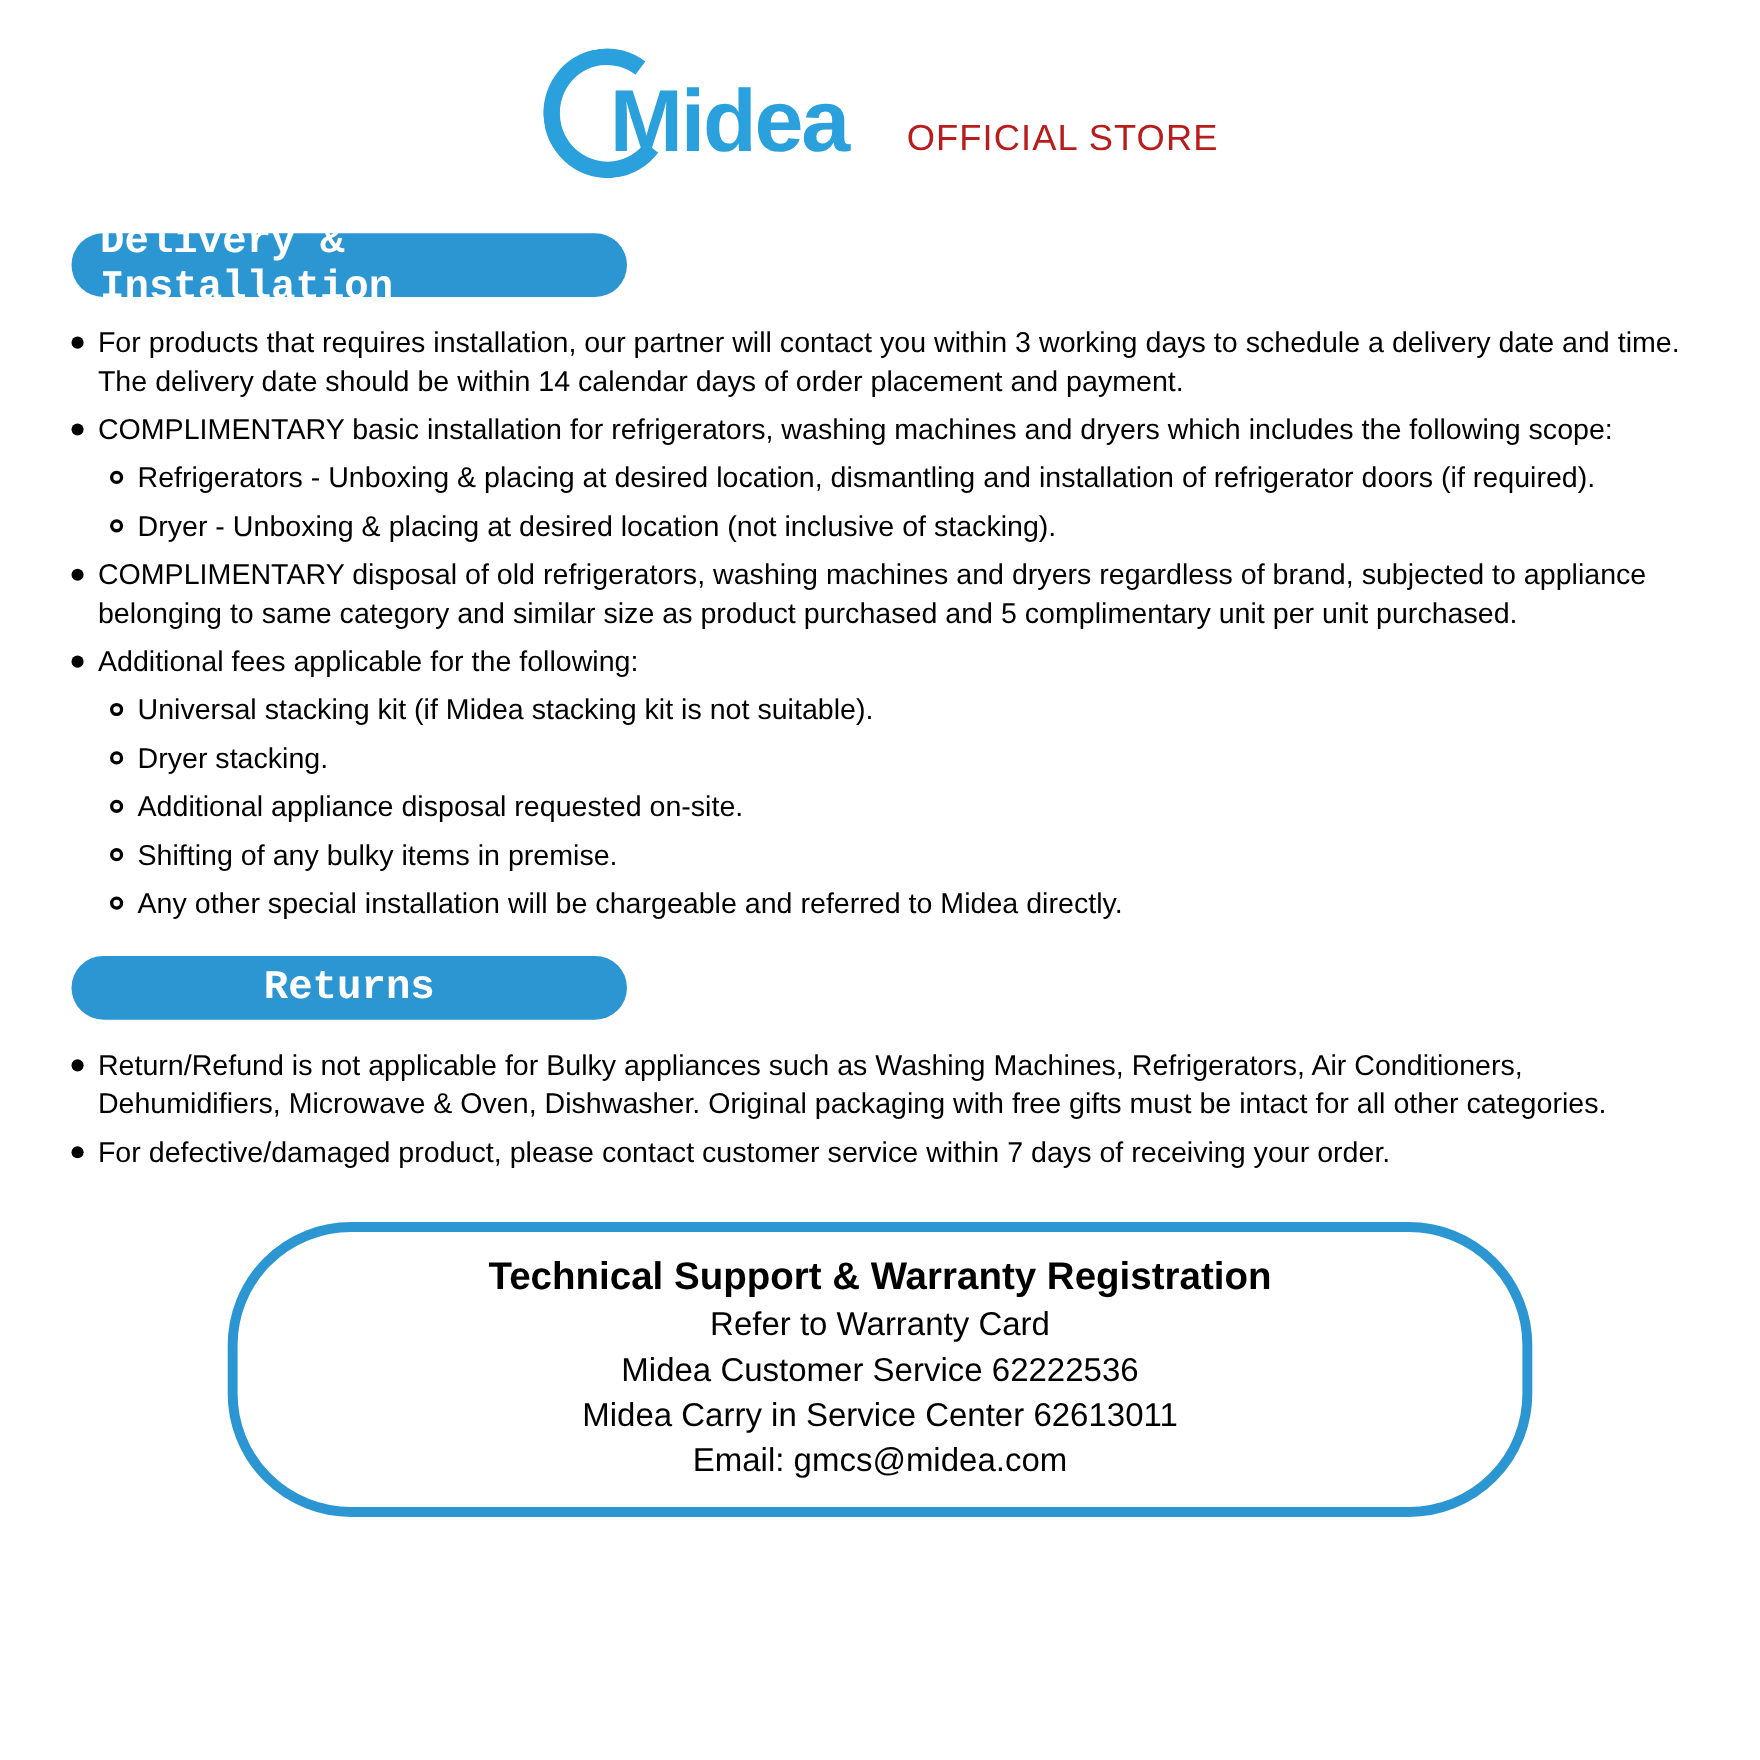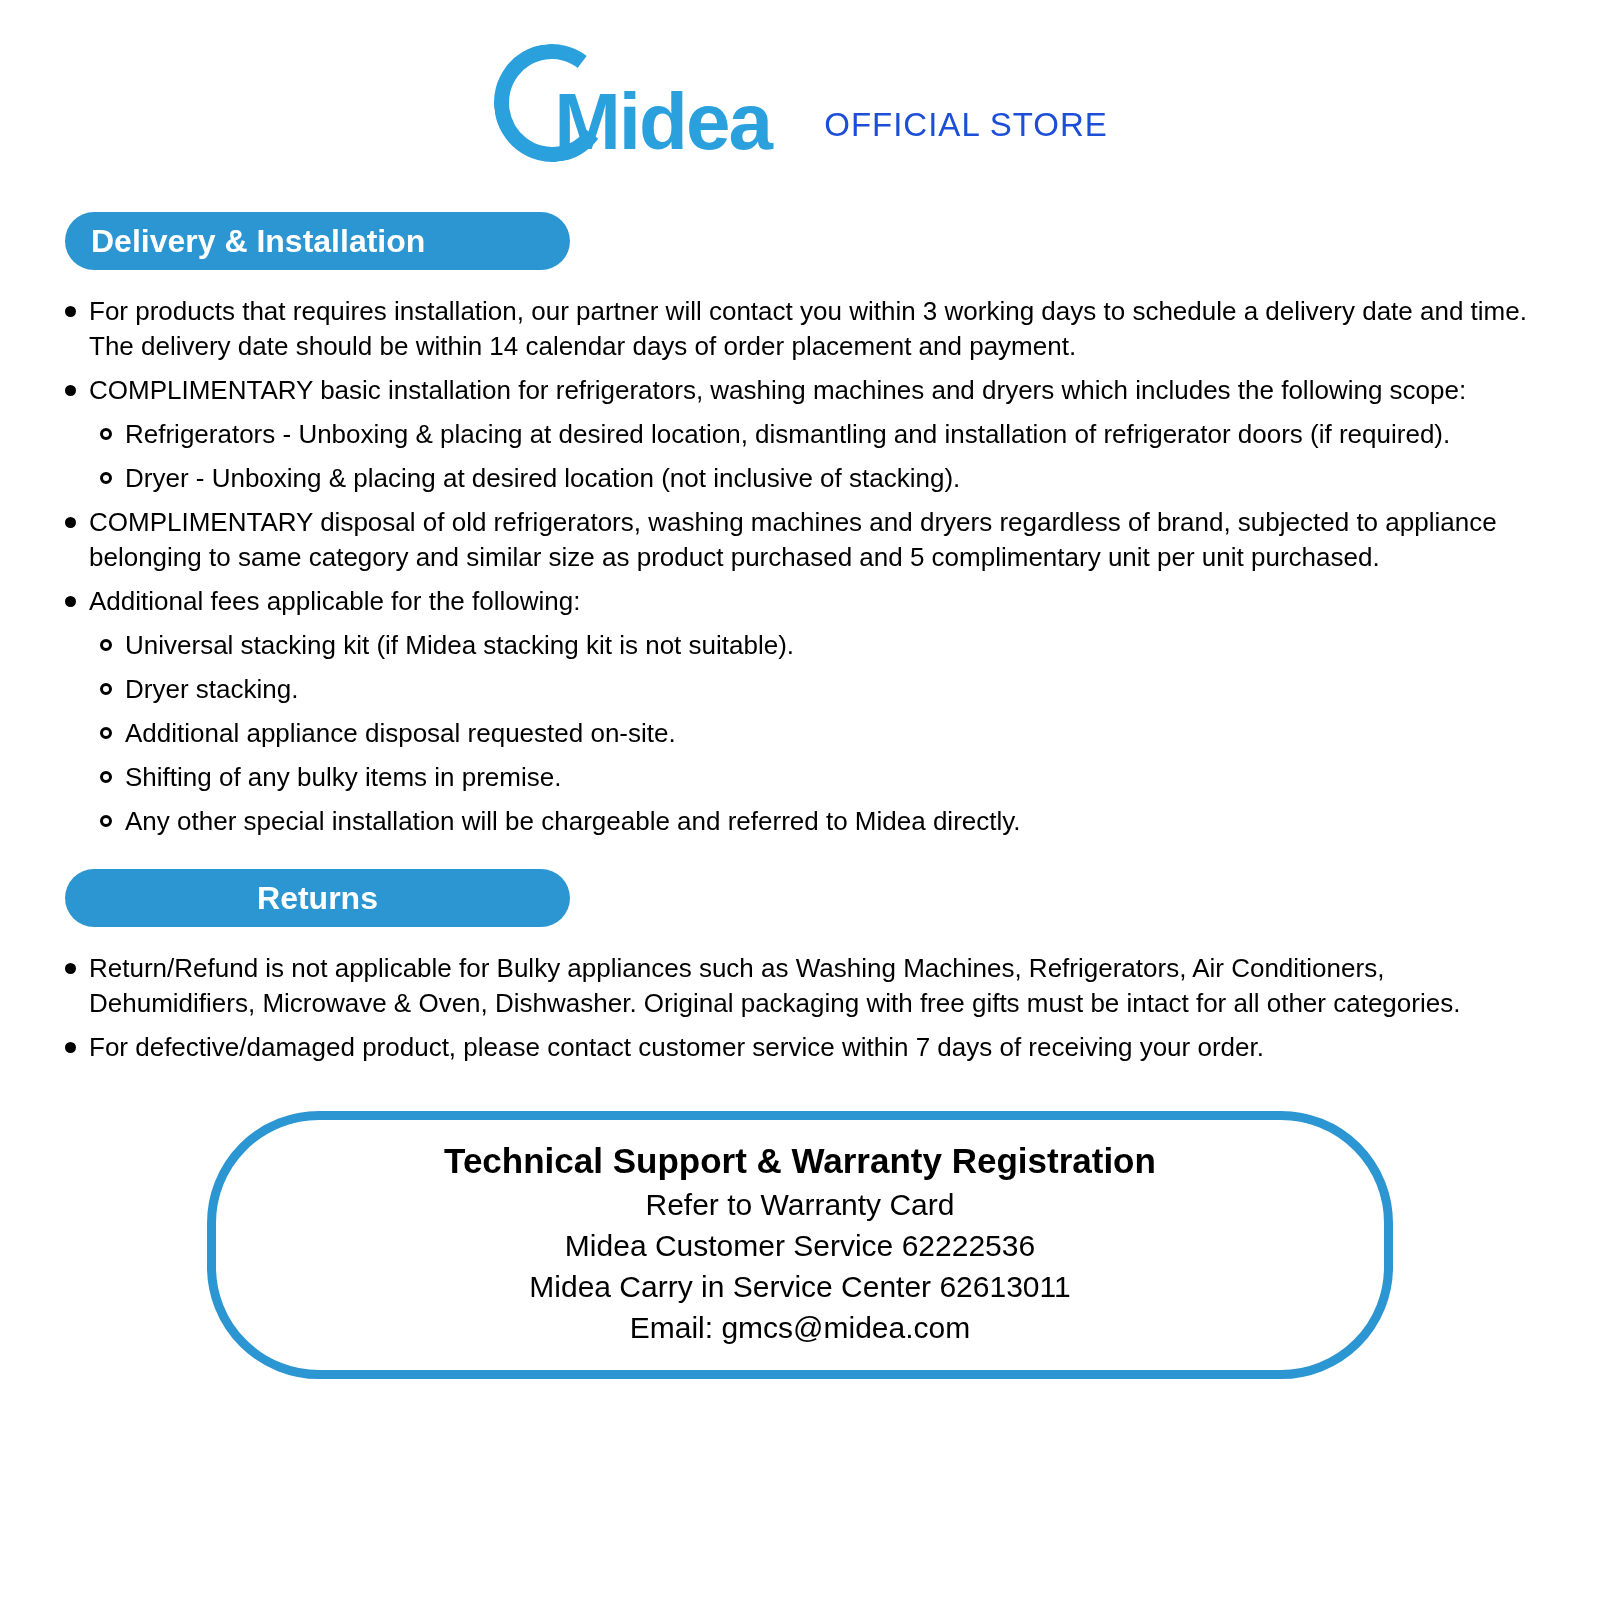--- a/index.html
+++ b/index.html
@@ -26,38 +26,39 @@
   .logo{position:relative;width:312px;height:132px;flex:0 0 auto;}
   .logo-ring{
     position:absolute;left:2px;top:8px;
     width:116px;height:118px;
     border:15px solid var(--logo-blue);
     border-right-color:transparent;
     border-radius:50%;
     transform:rotate(-8deg);
   }
   .logo-text{
-    position:absolute;left:62px;top:40px;
+    position:absolute;left:62px;top:28px;
     font-size:80px;font-weight:bold;letter-spacing:-2px;
     color:var(--logo-blue);
   }
   .store-label{
-    font-size:33px;color:#1d4ed8;
+    font-size:33px;color:#b91c1c;
     padding-bottom:24px;margin-left:20px;
     letter-spacing:1px;
   }
 
   
   .pill{
     width:505px;height:58px;
     background:var(--accent);
     border-radius:34px;
-    color:#fff;font-weight:bold;font-size:32px;
+    color:#fff;font-weight:bold;font-size:37px;
     display:flex;align-items:center;
     margin-left:65px;
+    font-family:Liberation Mono, monospace;
   }
   .pill-delivery{margin-top:44px;padding-left:26px;}
   .pill-returns{margin-top:30px;justify-content:center;}
 
   
   .list{
     margin:24px 0 0 65px;
     width:1472px;
     font-size:26px;line-height:35px;
   }

